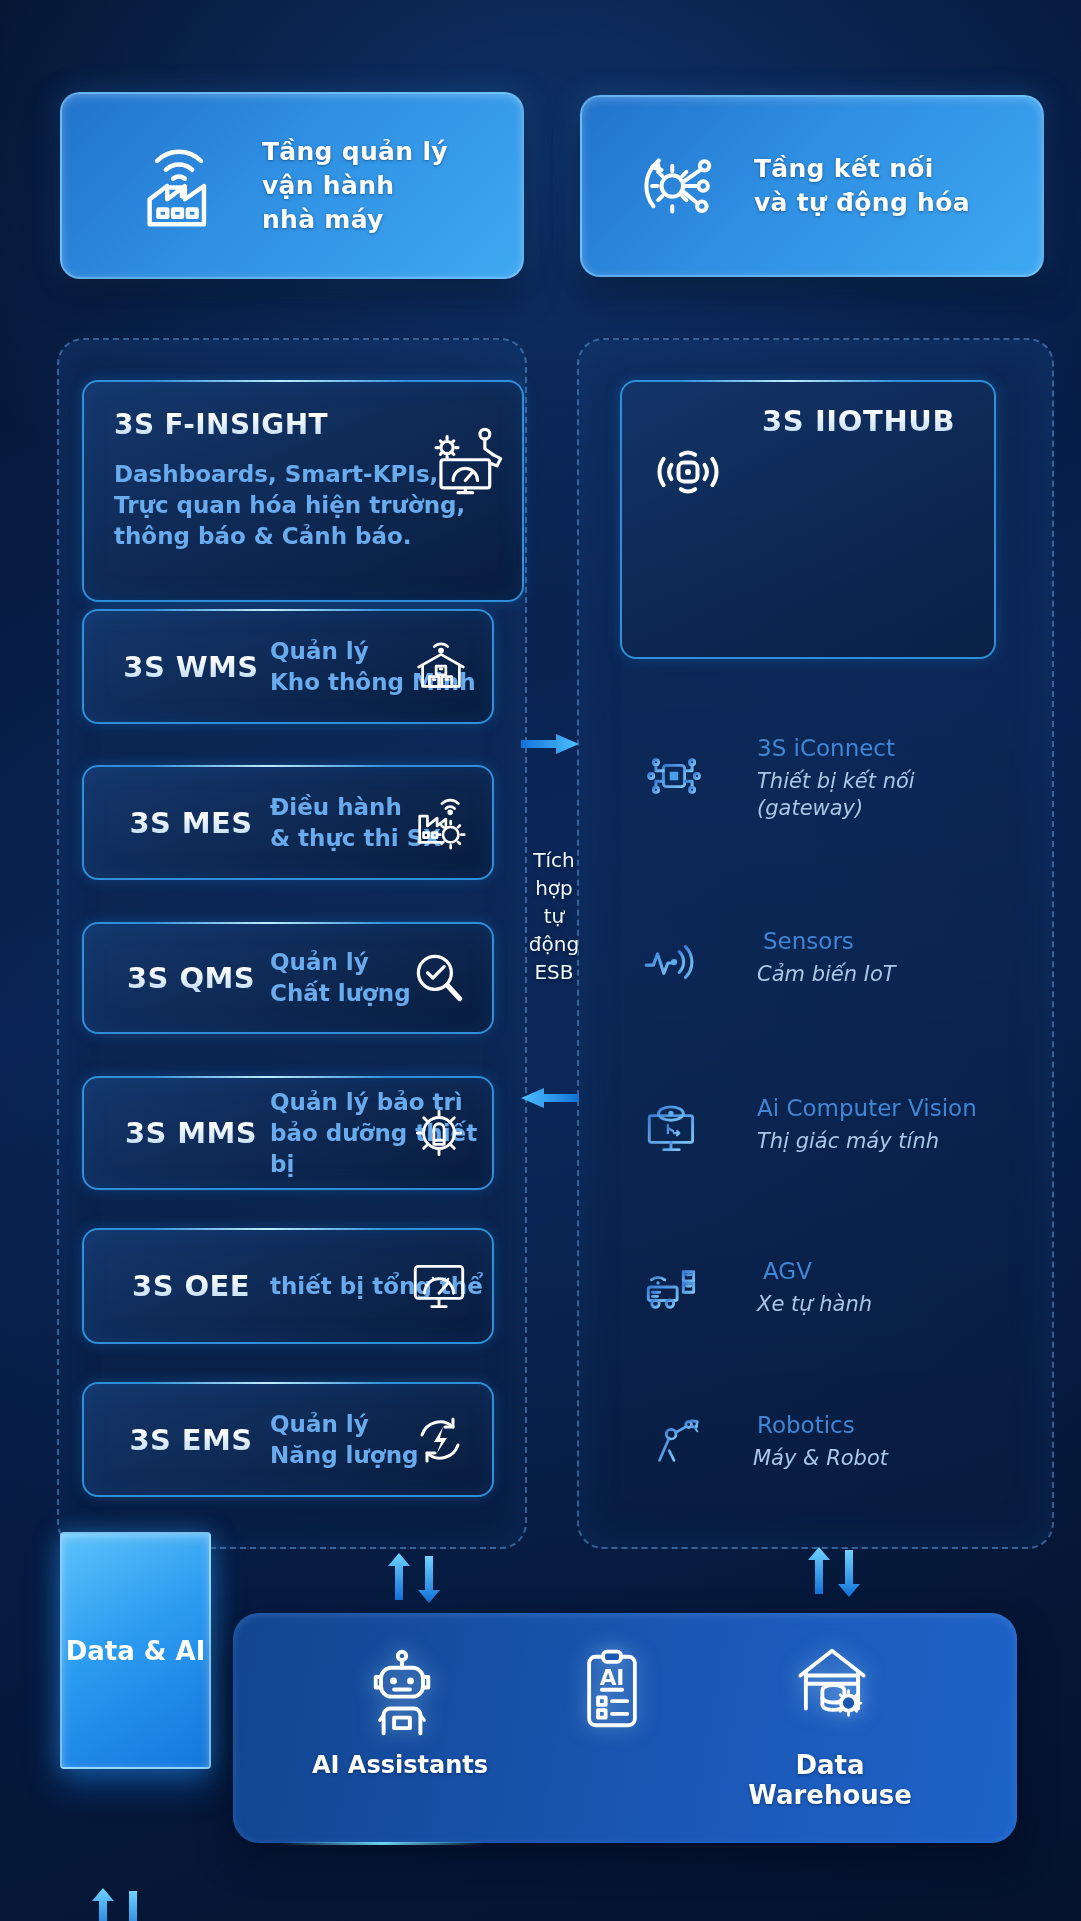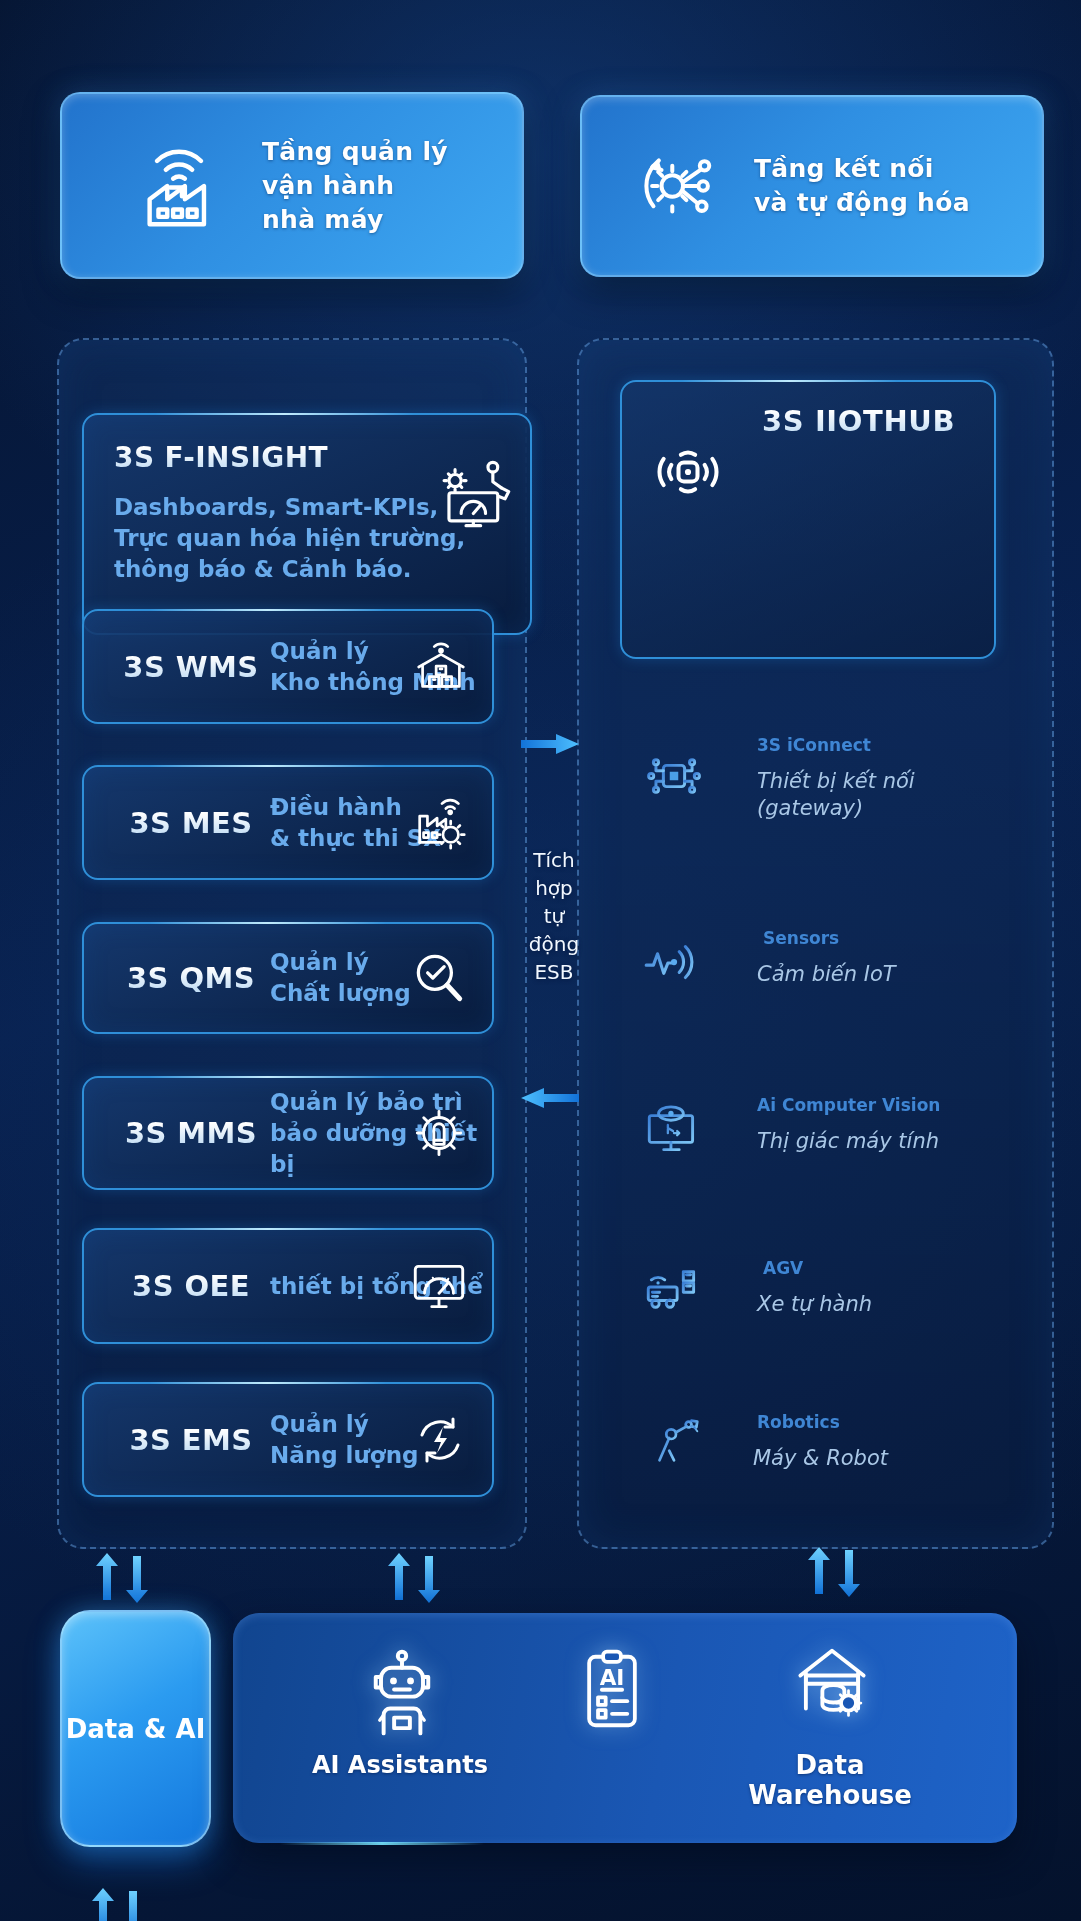--- a/index.html
+++ b/index.html
@@ -41,46 +41,46 @@
   }
   .pname{
     font-weight:700;font-size:29px;letter-spacing:.4px;
     background:linear-gradient(180deg,#ffffff 20%,#b7d7f3 100%);
     -webkit-background-clip:text;background-clip:text;color:transparent;
   }
   .pdesc{font-size:23px;line-height:31px;color:#69abec;font-weight:600;}
   .prow{display:flex;align-items:center;height:100%;padding-left:28px;}
   .prow .pname{width:158px;flex:none;text-align:center;}
   .picon{position:absolute;right:20px;top:50%;transform:translateY(-50%);}
-  .fbox{padding:26px 8px 0 30px;margin-top:33px;}
+  .fbox{padding:26px 0 0 30px;}
   .ficon{position:absolute;right:14px;top:40px;}
   
   .hub{
     position:absolute;left:620px;top:380px;width:372px;height:275px;border-radius:16px;
     background:linear-gradient(155deg,rgba(22,58,112,.55),rgba(8,27,60,.6));
     border:2px solid #2f8fd8;box-shadow:0 0 14px rgba(30,130,220,.3);
   }
   .hubname{
     position:absolute;left:140px;top:22px;font-weight:700;font-size:29px;letter-spacing:.6px;
     background:linear-gradient(180deg,#fff 20%,#b7d7f3 100%);
     -webkit-background-clip:text;background-clip:text;color:transparent;
   }
   .hubdesc{position:absolute;left:140px;top:76px;width:220px;font-size:23px;line-height:29.5px;color:#5fa2e4;font-weight:600;}
   .hubicon{position:absolute;left:28px;top:52px;}
   
-  .citem-title{position:absolute;font-weight:700;font-size:17px;color:#3f86d4;}
+  .citem-title{position:absolute;font-weight:400;font-size:23px;color:#3f86d4;}
   .citem-sub{position:absolute;font-style:italic;font-size:21px;line-height:27px;color:#a9c7e6;}
   .cicon{position:absolute;}
   
   .esb{position:absolute;left:516px;top:846px;width:76px;text-align:center;color:#f2f8ff;font-weight:400;font-size:20px;line-height:28px;text-shadow:0 1px 4px rgba(0,20,60,.8);}
   .harrow{position:absolute;}
   .vpair{position:absolute;}
   
   .dataai{
-    position:absolute;left:60px;top:1610px;width:147px;height:233px;border-radius:30px;
+    position:absolute;left:60px;top:1532px;width:147px;height:233px;border-radius:4px;
     background:linear-gradient(150deg,#5cc2fa 0%,#2b9bf0 45%,#1478de 100%);
     border:2px solid rgba(190,235,255,.6);
     box-shadow:0 16px 34px rgba(20,120,230,.4),0 0 24px rgba(70,180,255,.35), inset 0 3px 10px rgba(255,255,255,.35);
     display:flex;align-items:center;justify-content:center;
     color:#fff;font-weight:700;font-size:26px;text-align:right;
   }
   .panel{
     position:absolute;left:233px;top:1613px;width:784px;height:230px;border-radius:26px;
     background:linear-gradient(100deg,#11458f 0%,#1a57b4 55%,#1e63c8 100%);
     box-shadow:0 16px 34px rgba(2,12,32,.6), inset 0 2px 10px rgba(120,180,255,.25);

